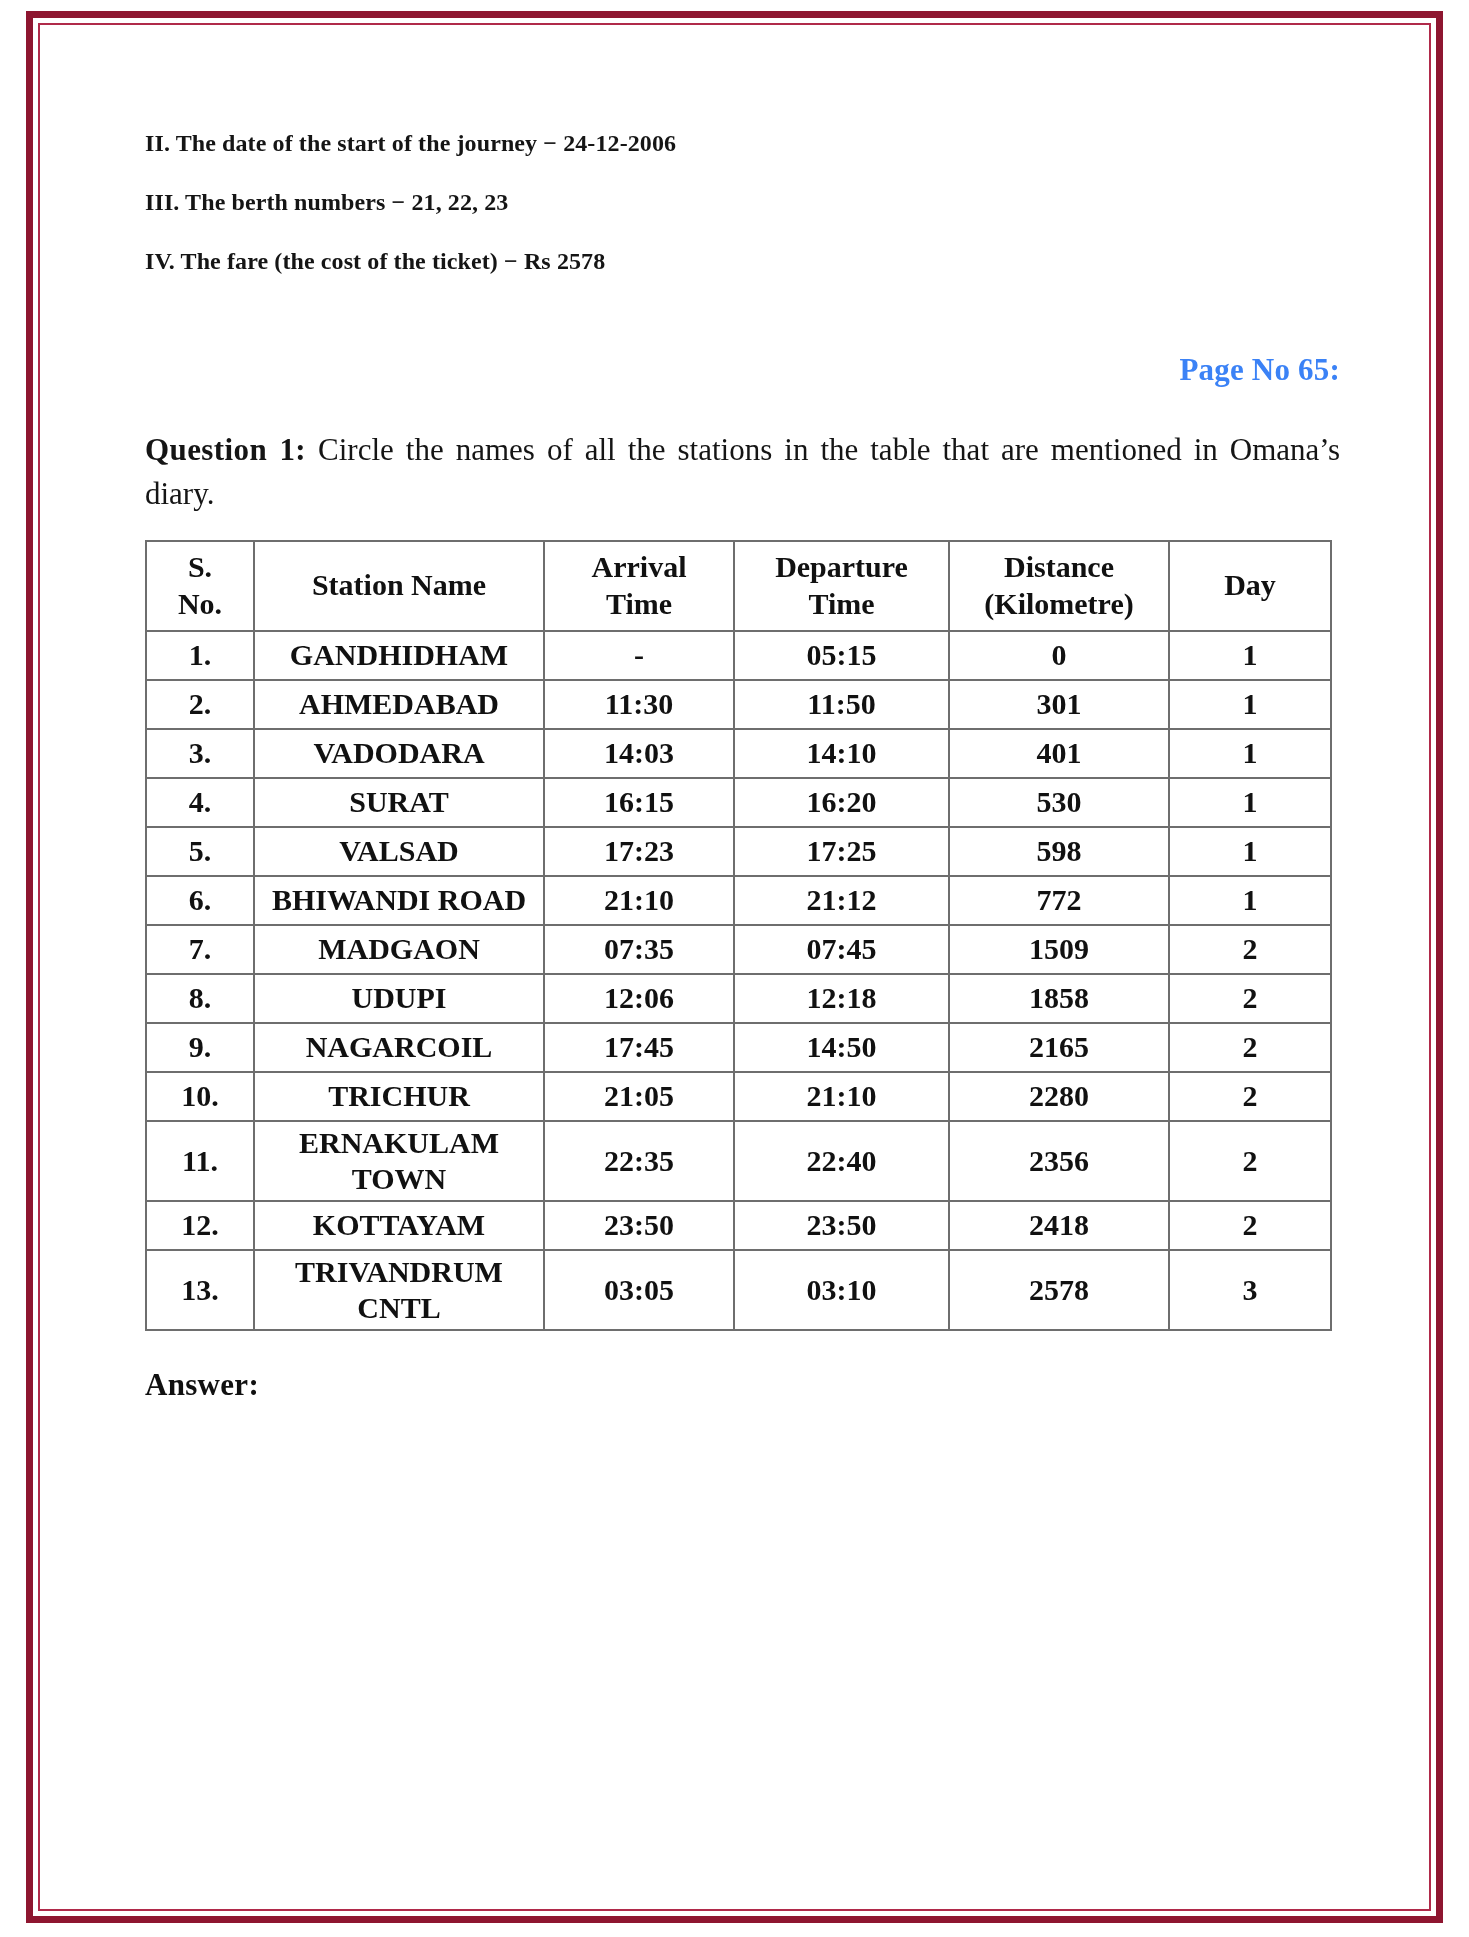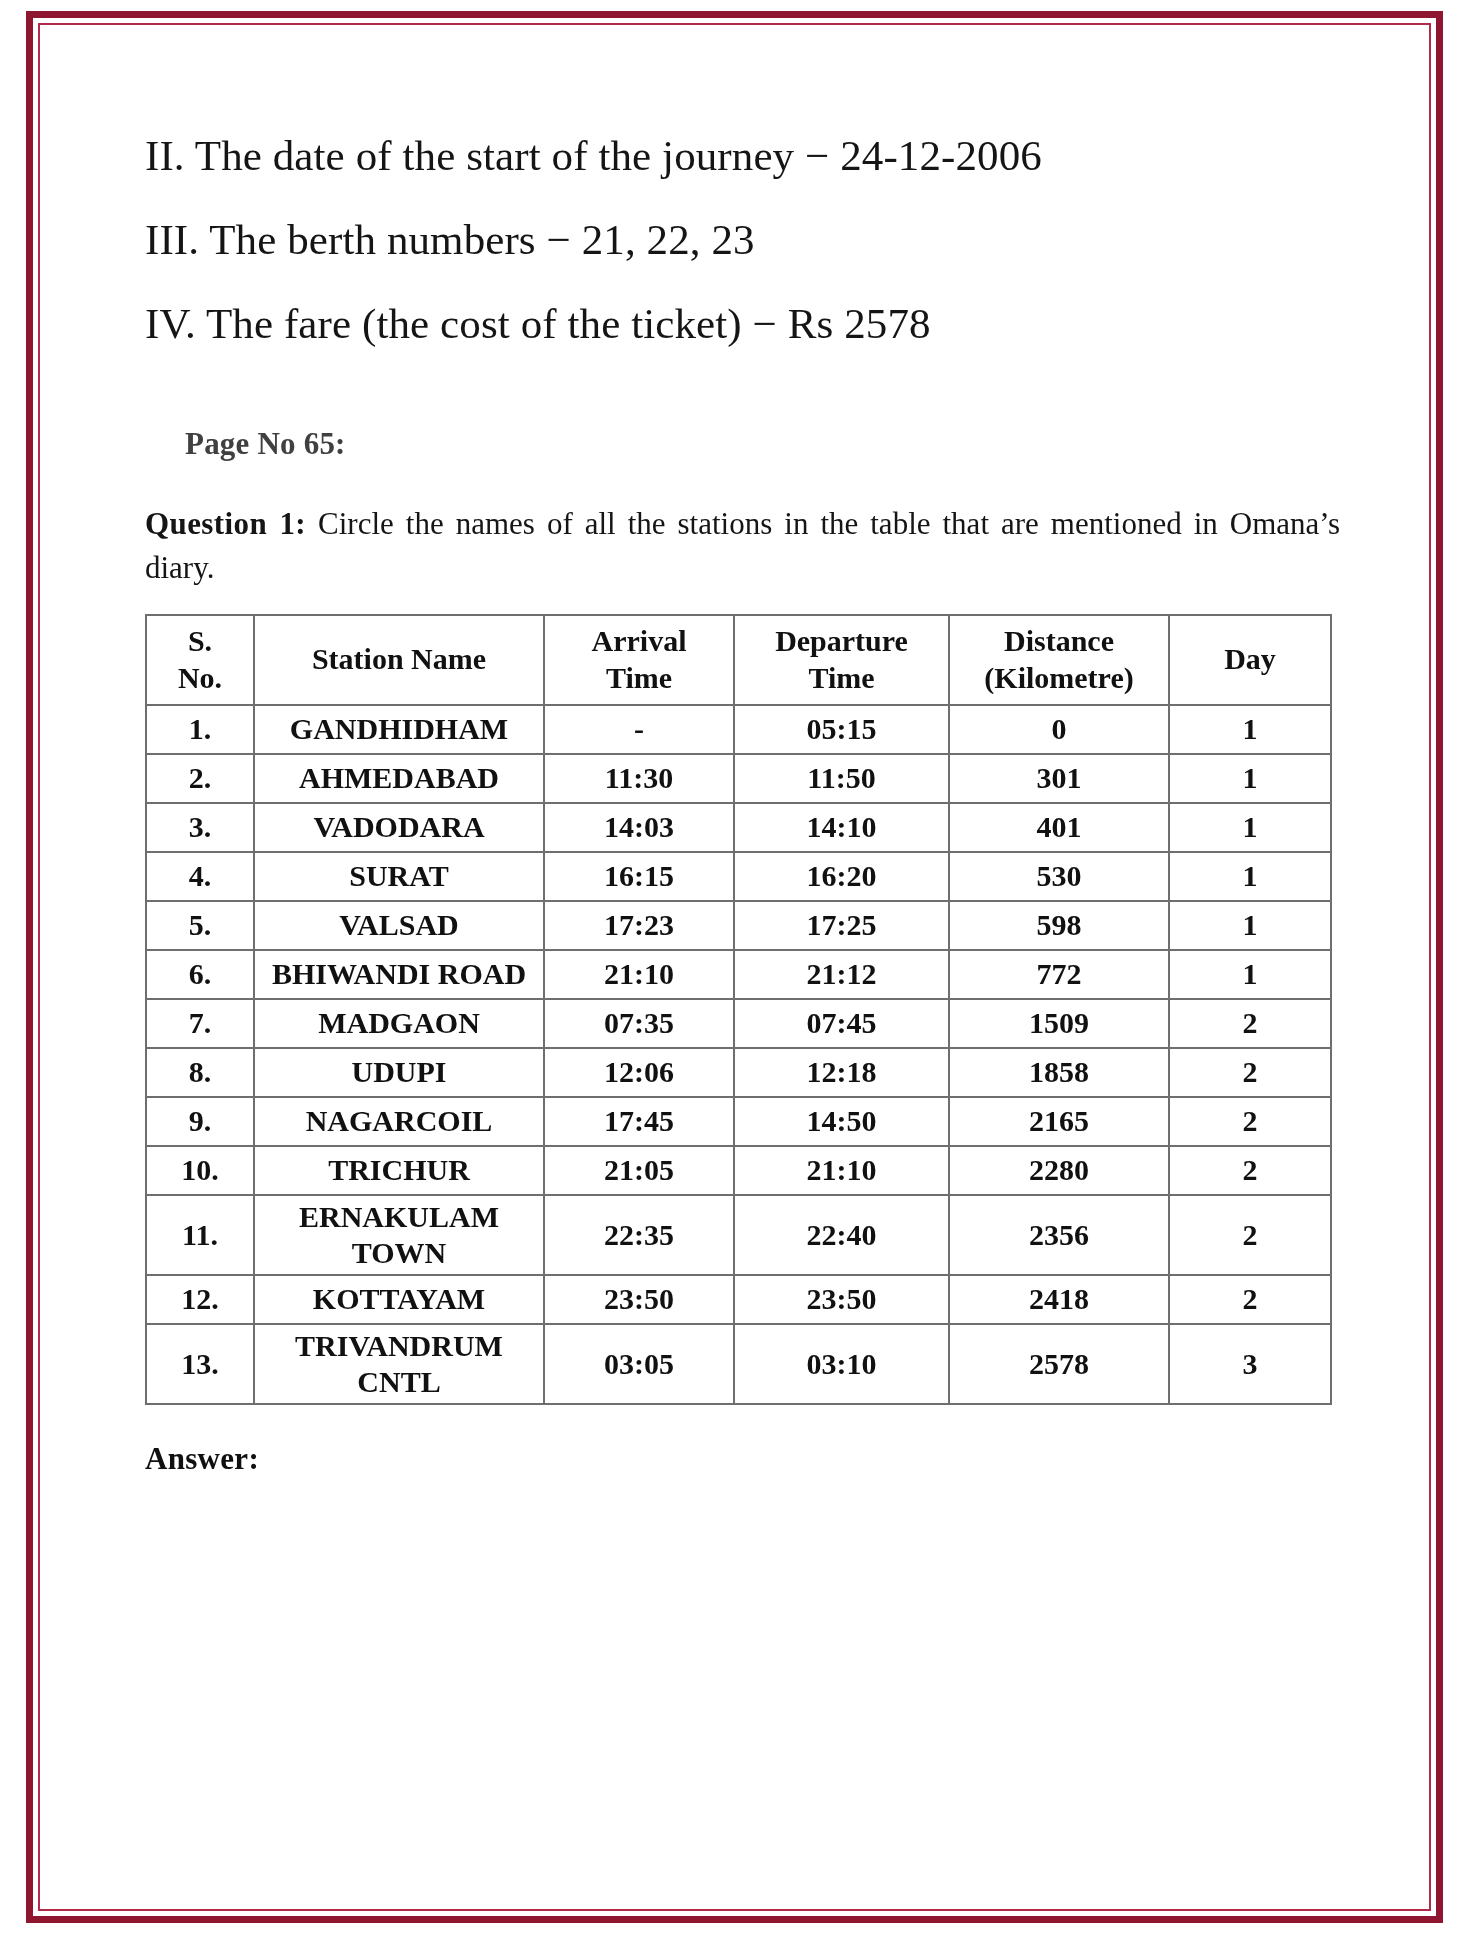--- a/index.html
+++ b/index.html
@@ -43,32 +43,33 @@
   }
 
   .content {
     position: absolute;
     left: 145px;
     top: 128px;
     width: 1195px;
   }
 
   .list-line {
-    font-size: 43px;
+    font-size: 24px;
     line-height: 1.30;
     color: #151515;
     margin: 0 0 28px 0;
     letter-spacing: 0.1px;
+    font-weight: bold;
   }
 
   .page-no {
-    text-align: left;
+    text-align: right;
     font-size: 31px;
     font-weight: bold;
-    color: #404040;
+    color: #3b82f6;
     margin: 74px 0 40px 0;
     letter-spacing: 0.2px;
   }
   
   .page-no-inner {
     display: inline-block;
     margin-left: 40px;
   }
 
   .question {

